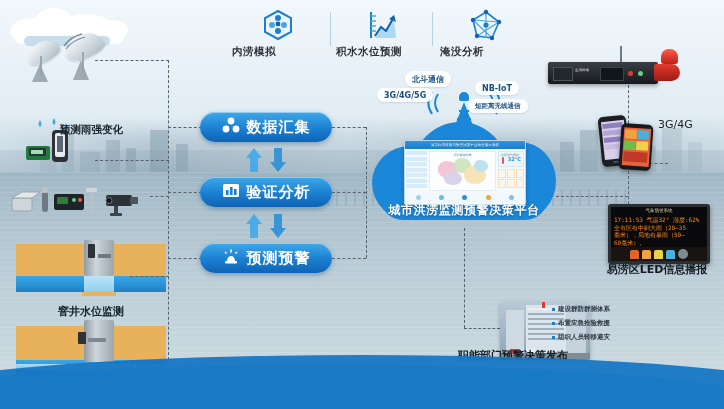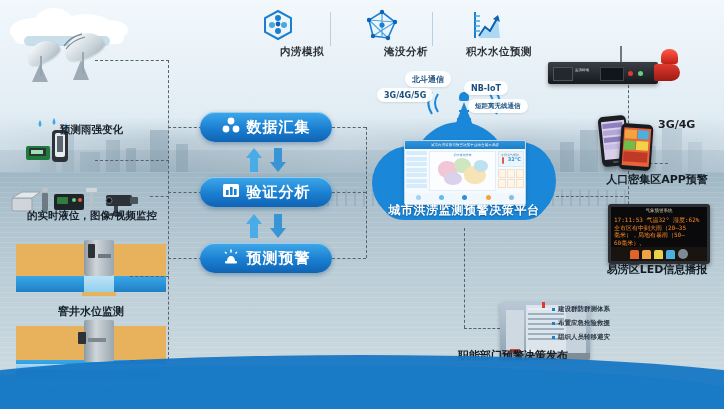--- a/index.html
+++ b/index.html
@@ -31,21 +31,21 @@
   .waves{position:absolute;left:0;bottom:0;width:724px;height:66px;overflow:hidden;}
   .wv{position:absolute;left:-10%;width:120%;height:150px;border-radius:50%/34px;}
   .wv1{bottom:-96px;background:#1777c4;opacity:.95;}
   .wv2{bottom:-106px;background:#39a3e0;opacity:.9;left:-16%;}
   .wv3{bottom:-118px;background:#7fd0f2;opacity:.75;left:-4%;}
   .wv4{bottom:-128px;background:#cfeafa;opacity:.65;left:-12%;}
 
   
   .topbar{position:absolute;left:232px;top:8px;width:300px;height:60px;display:flex;
     justify-content:space-between;align-items:flex-start;}
-  .topitem{width:92px;text-align:right;position:relative;}
+  .topitem{width:92px;text-align:left;position:relative;}
   .topitem .ic{height:34px;display:flex;align-items:center;justify-content:center;}
   .topitem .lb{font-size:10.5px;color:#2a2f36;font-weight:bold;margin-top:3px;letter-spacing:.5px;}
   .vdiv{position:absolute;top:4px;width:1px;height:34px;background:rgba(90,140,180,.35);}
 
   
   .ltext{position:absolute;color:#17202a;font-weight:bold;font-size:10.5px;line-height:15px;text-align:center;}
   .cap{position:absolute;color:#14202b;font-weight:bold;font-size:11px;text-align:center;}
 
   
   .dish{position:absolute;}
@@ -172,44 +172,44 @@
             <circle cx="15" cy="22" r="3" fill="#1b7fd1"></circle>
           <circle cx="15" cy="15" r="2.4" fill="#0f63b4"></circle>
         </svg>
       </div>
       <div class="lb">内涝模拟</div>
     </div>
 
     <div class="topitem">
       <div class="ic">
         <svg width="32" height="32" viewBox="0 0 32 32">
+          <path d="M5,3 L5,29" stroke="#1b7fd1" stroke-width="2"></path>
+          <path d="M5,7 L10,7 M5,12 L10,12 M5,17 L10,17 M5,22 L10,22" stroke="#4aa6e0" stroke-width="1.4"></path>
+          <path d="M9,27 L15,18 L20,22 L28,8" fill="none" stroke="#0f63b4" stroke-width="2.2"></path>
+          <polygon points="28,6 30,13 23,10" fill="#0f63b4"></polygon>
+          <path d="M9,29 L15,20 L20,24 L28,11 L30,29 Z" fill="#9fd3f0" opacity=".85"></path>
+        </svg>
+      </div>
+      <div class="lb">积水水位预测</div>
+    </div>
+
+    <div class="topitem">
+      <div class="ic">
+        <svg width="32" height="32" viewBox="0 0 32 32">
           <polygon points="16,3 29,13 22,29 7,27 3,11" fill="none" stroke="#1b7fd1" stroke-width="1.6"></polygon>
           <path d="M16,3 L16,29 M3,11 L29,13 M7,27 L29,13 M3,11 L22,29" stroke="#4aa6e0" stroke-width="1.2" fill="none"></path>
           <circle cx="16" cy="3" r="2.2" fill="#0f63b4"></circle>
             <circle cx="29" cy="13" r="2.2" fill="#0f63b4"></circle>
           <circle cx="3" cy="11" r="2.2" fill="#0f63b4"></circle>
             <circle cx="22" cy="29" r="2.2" fill="#0f63b4"></circle>
           <circle cx="7" cy="27" r="2.2" fill="#0f63b4"></circle>
             <circle cx="16" cy="16" r="2.6" fill="#1b7fd1"></circle>
         </svg>
       </div>
       <div class="lb">淹没分析</div>
-    </div>
-
-    <div class="topitem">
-      <div class="ic">
-        <svg width="32" height="32" viewBox="0 0 32 32">
-          <path d="M5,3 L5,29" stroke="#1b7fd1" stroke-width="2"></path>
-          <path d="M5,7 L10,7 M5,12 L10,12 M5,17 L10,17 M5,22 L10,22" stroke="#4aa6e0" stroke-width="1.4"></path>
-          <path d="M9,27 L15,18 L20,22 L28,8" fill="none" stroke="#0f63b4" stroke-width="2.2"></path>
-          <polygon points="28,6 30,13 23,10" fill="#0f63b4"></polygon>
-          <path d="M9,29 L15,20 L20,24 L28,11 L30,29 Z" fill="#9fd3f0" opacity=".85"></path>
-        </svg>
-      </div>
-      <div class="lb">积水水位预测</div>
     </div>
 
     <div class="vdiv" style="left:98px;"></div>
     <div class="vdiv" style="left:200px;"></div>
   </div>
 
   <div>
     <div class="cloud" style="left:10px;top:18px;width:46px;height:26px;"></div>
     <div class="cloud" style="left:34px;top:8px;width:40px;height:30px;"></div>
     <div class="cloud" style="left:60px;top:14px;width:52px;height:26px;"></div>
@@ -264,21 +264,20 @@
       <rect x="80" y="4" width="3" height="24" fill="#b7c1c8"></rect>
       <rect x="76" y="2" width="11" height="4" rx="1" fill="#cfd7dc"></rect>
       <rect x="96" y="9" width="26" height="11" rx="2" fill="#2c3238"></rect>
       <rect x="120" y="11" width="8" height="7" rx="1" fill="#4a545c"></rect>
       <circle cx="99" cy="14.5" r="3" fill="#11161a" stroke="#6d7a84"></circle>
       <rect x="104" y="20" width="4" height="8" fill="#3b444b"></rect>
       <rect x="100" y="27" width="12" height="3" rx="1" fill="#3b444b"></rect>
     </svg>
   </div>
   <div class="ltext" style="left:4px;top:208px;width:176px;">
-    <div>的实时液位，图像/视频监控</div>
   </div>
 
   <div class="pipebox" style="left:16px;top:244px;width:150px;height:58px;">
     <div class="soil" style="left:0;top:0;width:68px;height:32px;"></div>
     <div class="soil" style="left:98px;top:0;width:52px;height:32px;"></div>
     <div class="pipe" style="left:0;top:32px;width:150px;height:16px;"></div>
     <div class="pipein" style="left:68px;top:26px;width:30px;height:22px;"></div>
     <div class="well" style="left:68px;top:-4px;width:30px;height:36px;"></div>
     <div style="position:absolute;left:72px;top:0px;width:7px;height:14px;background:#2c3238;border-radius:1px;"></div>
     <div style="position:absolute;left:82px;top:10px;width:13px;height:4px;background:#6d7a84;"></div>
@@ -376,21 +375,21 @@
     <div class="rung" style="bottom:24px;width:10px;left:18px;"></div>
   </div>
   <svg style="position:absolute;left:424px;top:90px;" width="80" height="26">
     <path d="M14,22 C10,16 10,10 14,4" fill="none" stroke="#1b87d8" stroke-width="2"></path>
     <path d="M8,24 C3,16 3,9 8,2" fill="none" stroke="#1b87d8" stroke-width="2"></path>
     <path d="M66,22 C70,16 70,10 66,4" fill="none" stroke="#1b87d8" stroke-width="2"></path>
     <path d="M72,24 C77,16 77,9 72,2" fill="none" stroke="#1b87d8" stroke-width="2"></path>
   </svg>
 
   <div class="tag" style="left:405px;top:71px;">北斗通信</div>
-  <div class="tag" style="left:464px;top:81px;">NB-IoT</div>
+  <div class="tag" style="left:475px;top:81px;">NB-IoT</div>
   <div class="tag" style="left:377px;top:88px;">3G/4G/5G</div>
   <div class="tag" style="left:468px;top:99px;font-size:6.5px;">短距离无线通信</div>
 
   <div class="screen">
     <div class="schead">
       <span>城市内涝监测与预警决策平台综合展示系统</span>
     </div>
     <div class="scbody">
       <div class="scleft">
         <div class="scl"></div>
@@ -468,22 +467,21 @@
     </div>
     <div class="phone" style="left:20px;top:12px;width:32px;height:46px;background:#16191d;transform:rotate(4deg);">
       <div style="position:absolute;left:2.5px;top:4px;width:27px;height:38px;background:#e8623a;"></div>
       <div style="position:absolute;left:4px;top:6px;width:12px;height:9px;background:#f0a441;"></div>
       <div style="position:absolute;left:17px;top:6px;width:11px;height:9px;background:#4ab0e0;"></div>
       <div style="position:absolute;left:4px;top:17px;width:11px;height:9px;background:#6cc04a;"></div>
       <div style="position:absolute;left:16px;top:17px;width:12px;height:9px;background:#f2d14a;"></div>
       <div style="position:absolute;left:4px;top:28px;width:24px;height:10px;background:#bf3a26;"></div>
     </div>
   </div>
-  <div style="position:absolute;left:658px;top:118px;font-size:11px;font-weight:bold;color:#1b1f23;">3G/4G</div>
-  <div class="rlabel" style="left:590px;top:172px;width:134px;">人口密集区APP预警</div>
+  <div style="position:absolute;left:658px;top:118px;font-size:11px;font-weight:normal;color:#1b1f23;">3G/4G</div>
 
   <div class="dev" style="left:608px;top:204px;">
     <div class="ledbox">
       <div class="ledhdr">气象预警系统</div>
       <div class="ledtxt">
         <div>17:11:53 气温32°  湿度:62%</div>
         <div>全市区有中到大雨（20—35</div>
         <div>毫米），局地有暴雨（50—</div>
         <div>60毫米）。</div>
       </div>

